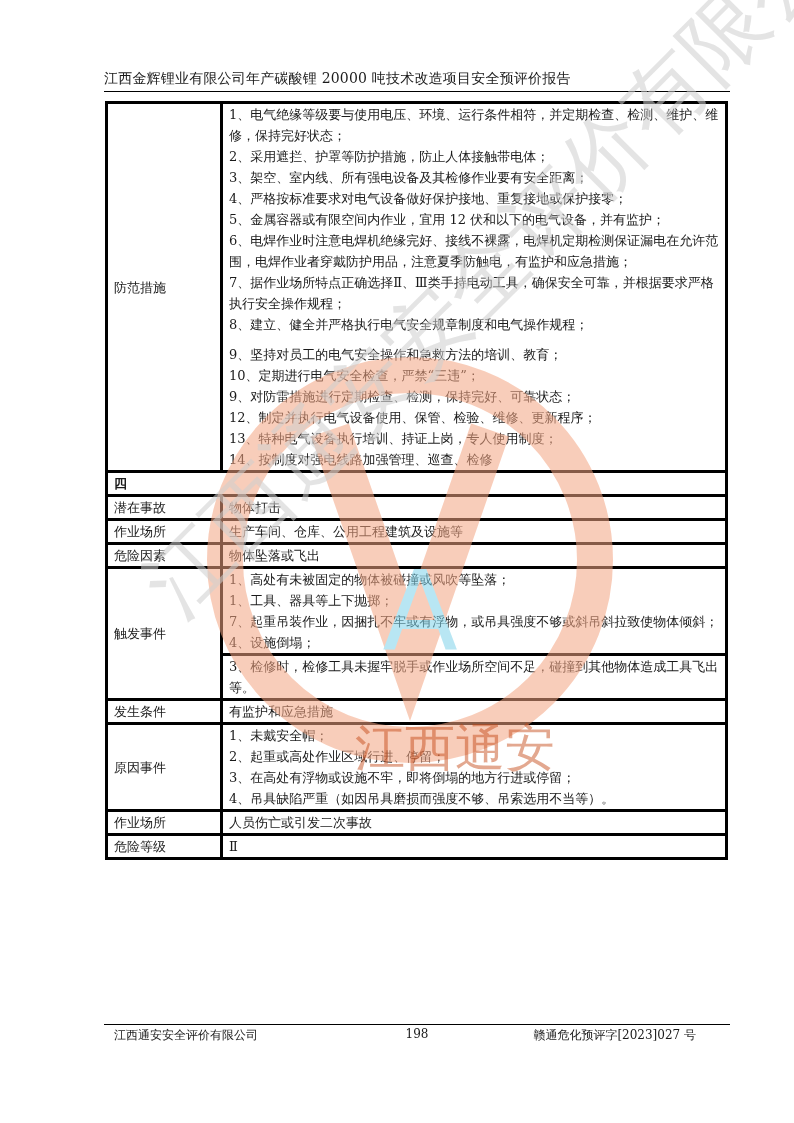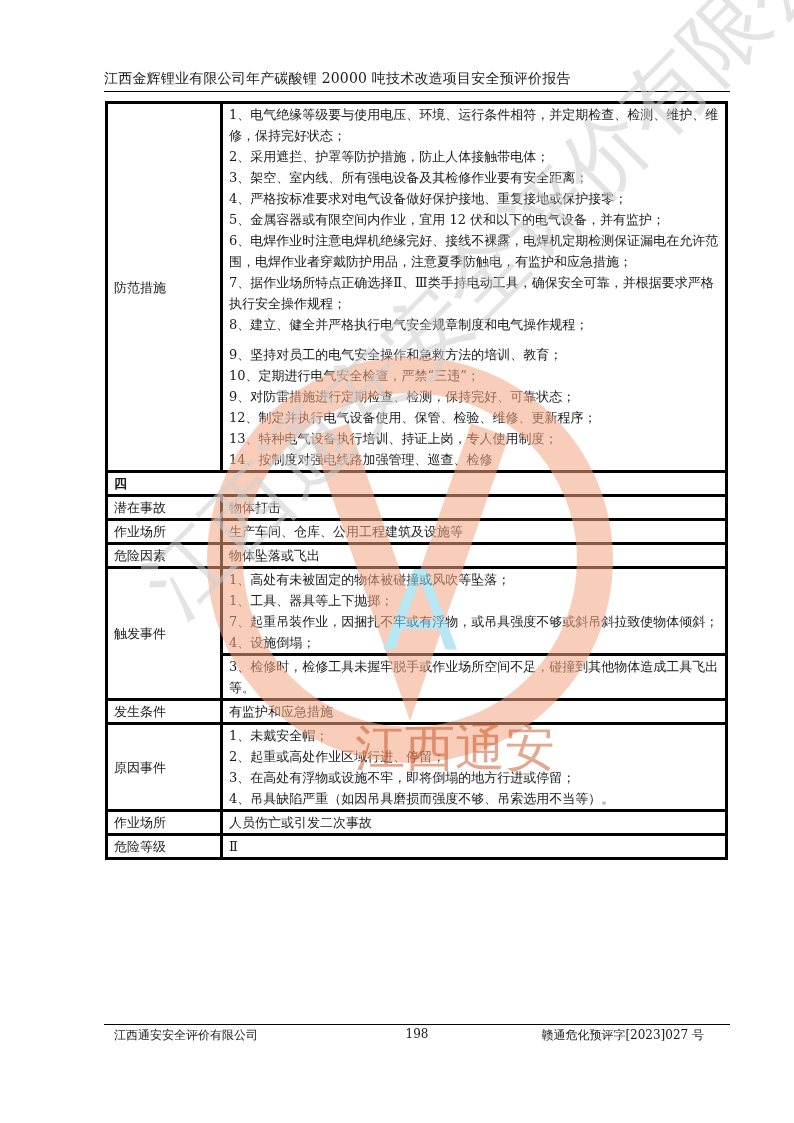--- a/index.html
+++ b/index.html
@@ -12,21 +12,21 @@
     table.doc { position: absolute; left: 105px; top: 101px; width: 623px; border-collapse: collapse;
                 table-layout: fixed; font-size: 13px; line-height: 21px; }
     table.doc td { border: 3px solid #000000; padding: 0 6px; vertical-align: middle; margin-left: 8px; }
     td.label { width: 100px; }
     td.content div { }
     td.section { font-weight: bold; font-family: "DejaVu Sans", "Liberation Sans", sans-serif; }
     .footer-rule { position: absolute; left: 104px; width: 626px; top: 1024px; border-top: 1px solid #000; }
     .footer { position: absolute; left: 104px; width: 626px; top: 1027px; font-size: 12px; }
     .footer .left { position: absolute; left: 10px; }
     .footer .center { position: absolute; left: 0; width: 626px; text-align: center; }
-    .footer .right { position: absolute; right: 26px; text-align: right; }
+    .footer .right { position: absolute; right: 34px; text-align: right; }
     .wm { position: absolute; pointer-events: none; }
   </style>
 </head>
 <body>
 
 <div class="header-title">江西金辉锂业有限公司年产碳酸锂 20000 吨技术改造项目安全预评价报告</div>
 <div class="header-rule"></div>
 
 <table class="doc">
   <tbody>

